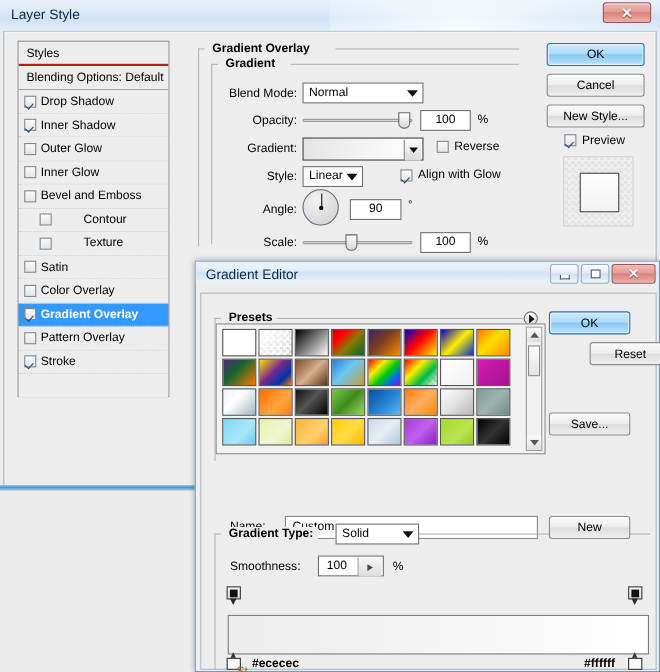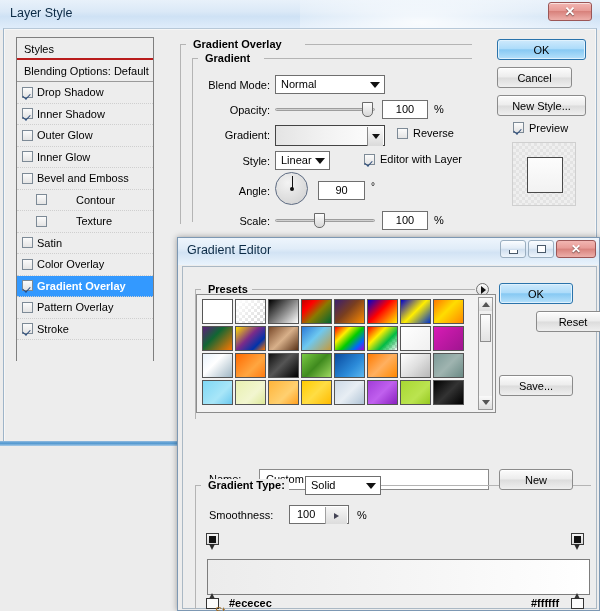--- a/index.html
+++ b/index.html
@@ -178,21 +178,21 @@
     border:1px solid #4a4a4a;
   }
   
   .ge-window {
     position:absolute; left:177px; top:237px; width:423px; height:374px;
     background:#ededed;
     border:1px solid #7d98b3;
     box-shadow:0 0 6px rgba(0,0,0,.35);
   }
   .ge-titlebar {
-    position:absolute; left:0; top:0; width:421px; height:27px;
+    position:absolute; left:0; top:0; width:421px; height:19px;
     background:linear-gradient(180deg,#eef5fc 0%, #e0ecf8 40%, #d2e3f4 54%, #e9f3fc 100%);
   }
   .ge-title-text { position:absolute; left:9px; top:5px; font-size:12.5px; color:#0b2a45; }
   .ge-win-btns { position:absolute; right:3px; top:2px; display:flex; gap:2px; }
   .wbtn {
     width:26px; height:18px; border:1px solid #9aaec0; border-radius:3px;
     background:linear-gradient(180deg,#fbfdff,#e2ecf6 45%,#cfdeee 52%,#eef5fc);
     display:flex; align-items:center; justify-content:center;
   }
   .wbtn .min { width:9px;height:4px;border:1px solid #4a5a6a; border-top:none;background:#fff; margin-top:5px;}
@@ -398,41 +398,41 @@
           <span>Reverse</span>
         </div>
 
         <div class="lbl-r" style="left:0px; top:103px; width:78px;">Style:</div>
         <div class="combo" style="left:83px; top:99px; width:55px;">
           <span>Linear</span>
           <span class="arw"></span>
         </div>
         <div style="position:absolute; left:172px; top:101px; display:flex; align-items:center; gap:5px;">
           <span class="cbx on"></span>
-          <span>Editor with Layer</span>
+          <span>Align with Glow</span>
         </div>
 
         <div class="lbl-r" style="left:0px; top:133px; width:78px;">Angle:</div>
         <div class="angle-dial" style="left:83px; top:120px;">
           <div class="angle-needle"></div>
           <div class="angle-dot"></div>
         </div>
         <div class="txtbox" style="left:126px; top:129px; width:47px;">90</div>
         <div style="position:absolute; left:179px; top:129px; font-size:10px;">°</div>
 
         <div class="lbl-r" style="left:0px; top:163px; width:78px;">Scale:</div>
         <div class="slider-track" style="left:83px; top:167px; width:100px;"></div>
         <div class="slider-knob" style="left:122px; top:161px;"></div>
         <div class="txtbox" style="left:190px; top:159px; width:46px;">100</div>
         <div style="position:absolute; left:242px; top:162px;">%</div>
       </div>
     </div>
 
     <div class="btn primary" style="left:497px; top:39px; width:89px;">OK</div>
-    <div class="btn" style="left:497px; top:67px; width:75px;">Cancel</div>
+    <div class="btn" style="left:497px; top:67px; width:89px;">Cancel</div>
     <div class="btn" style="left:497px; top:95px; width:89px;">New Style...</div>
 
     <div class="preview-row" style="left:513px; top:122px; gap:5px;">
       <span class="cbx on"></span>
       <span>Preview</span>
     </div>
     <div class="preview-box" style="left:512px; top:142px; width:64px; height:64px;">
       <div class="preview-inner" style="left:14px; top:14px; width:36px; height:36px;"></div>
     </div>
   </div>

